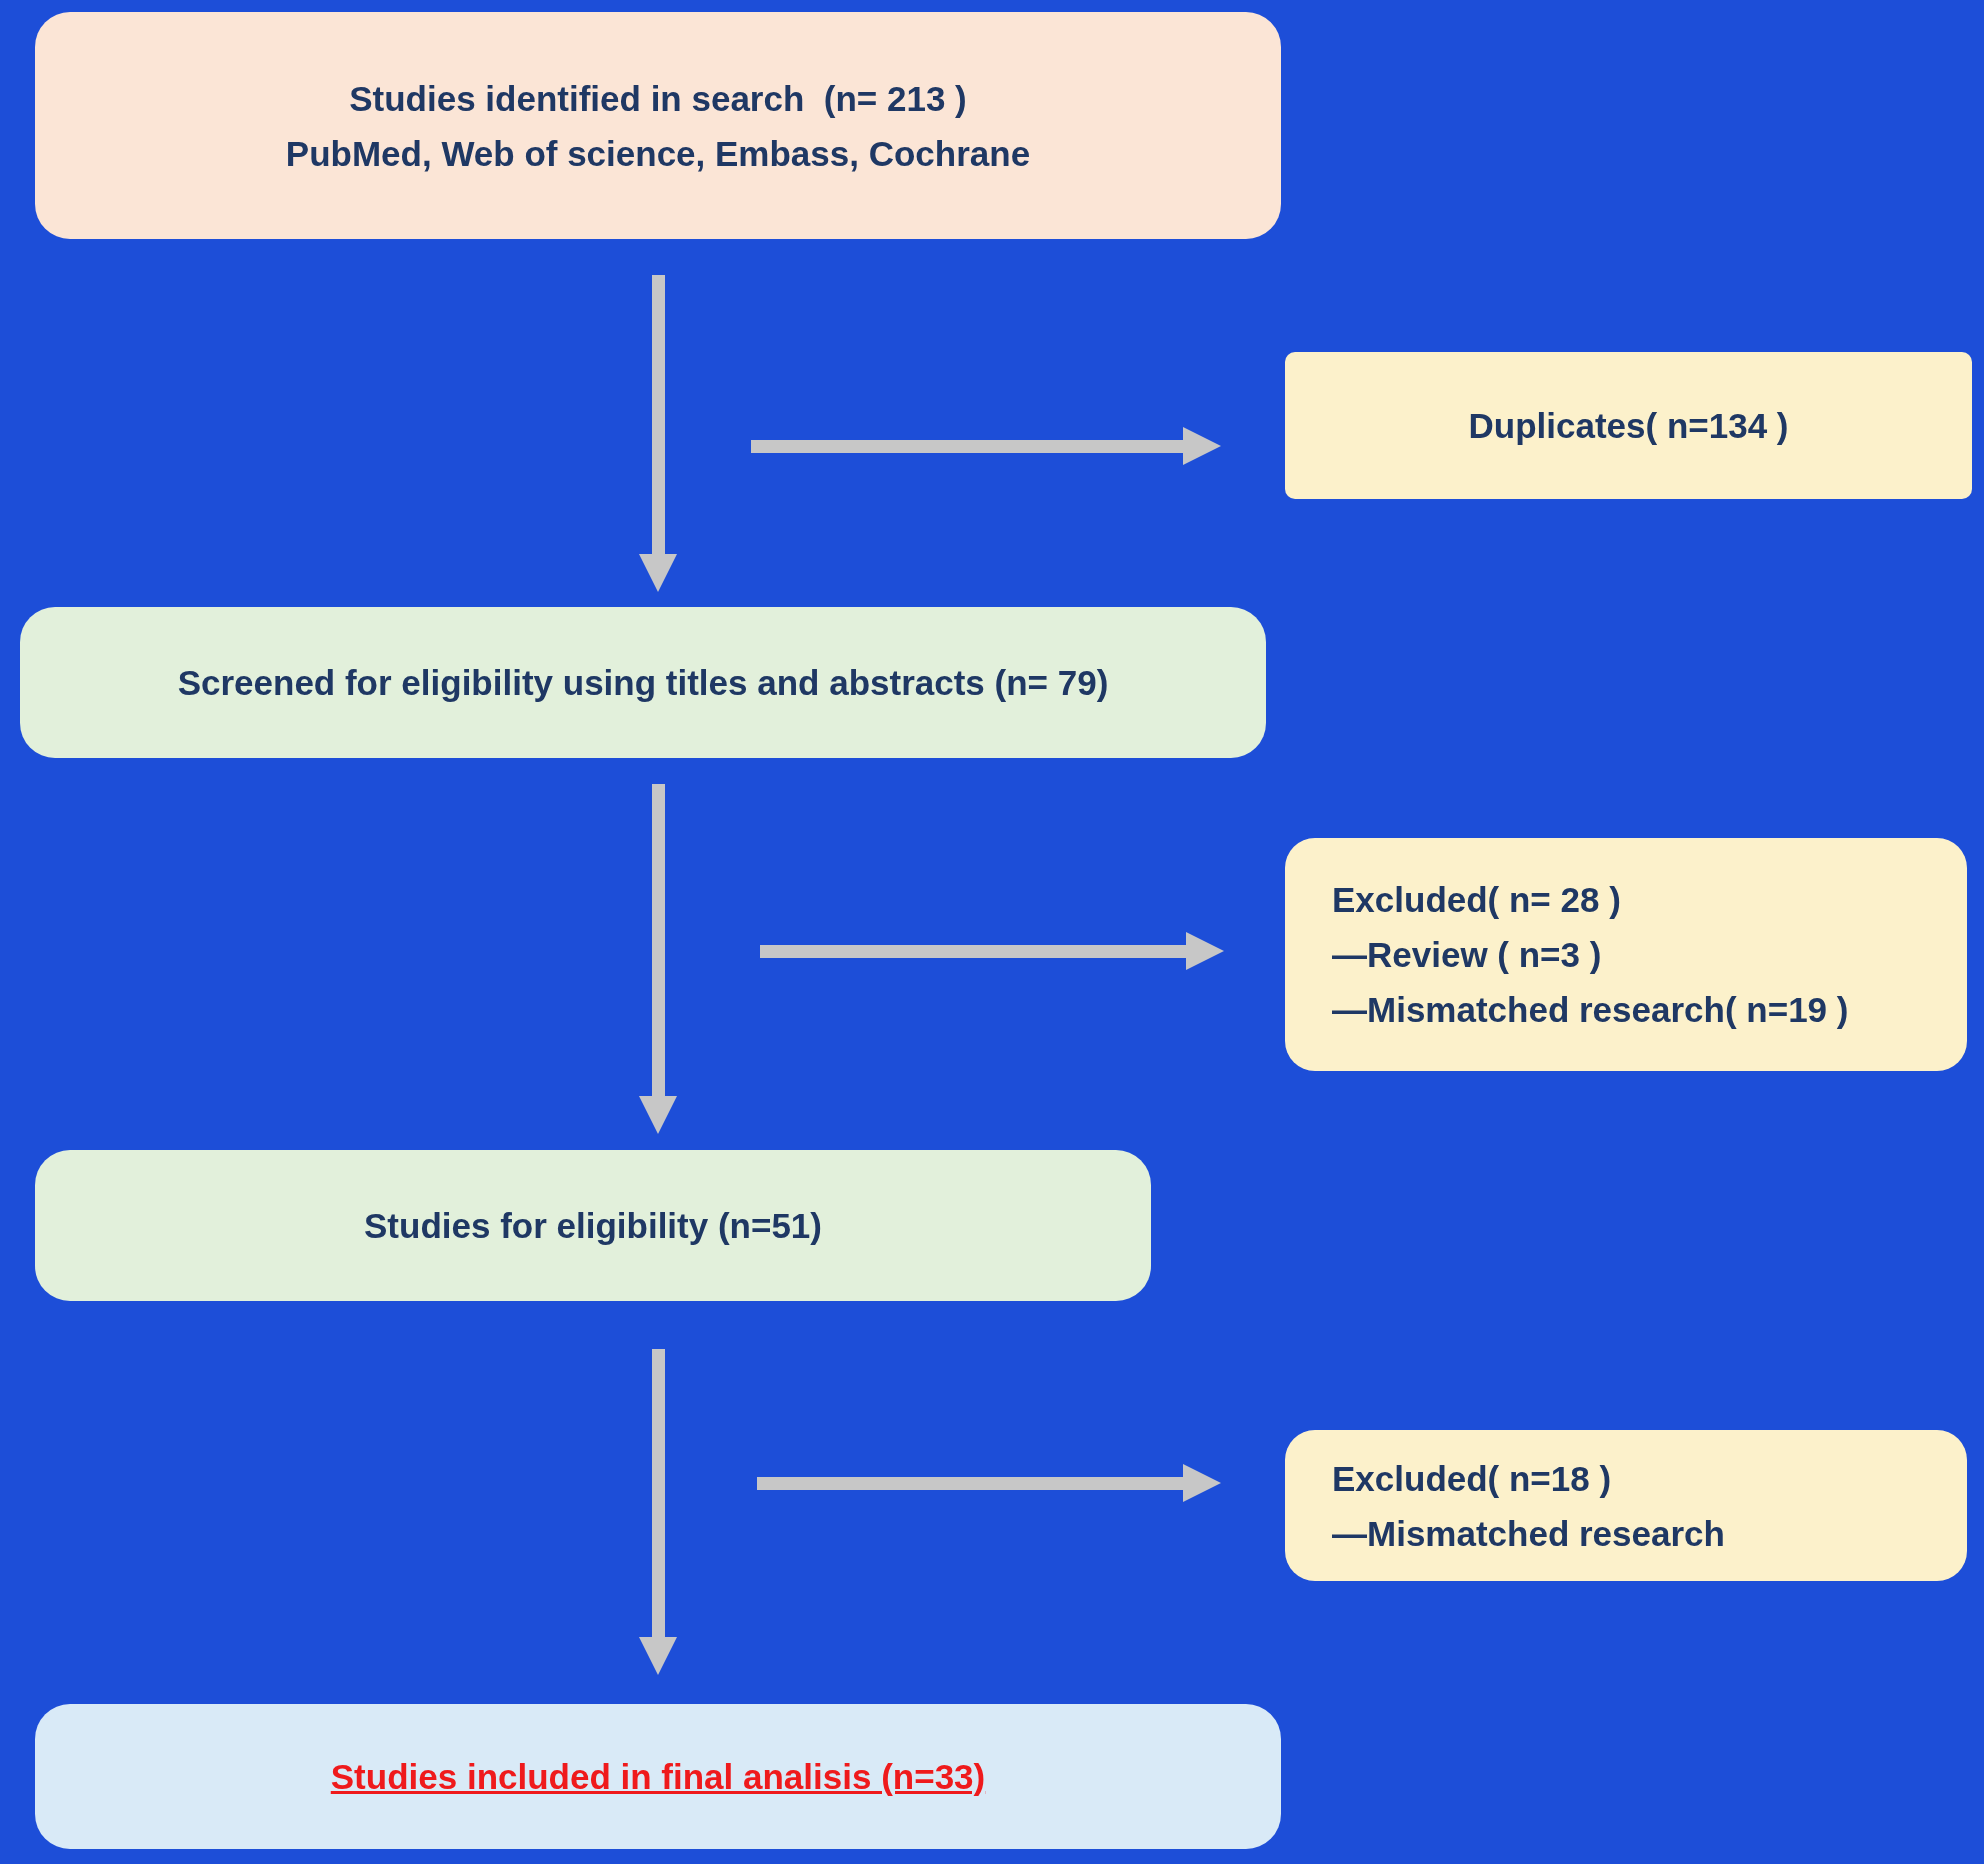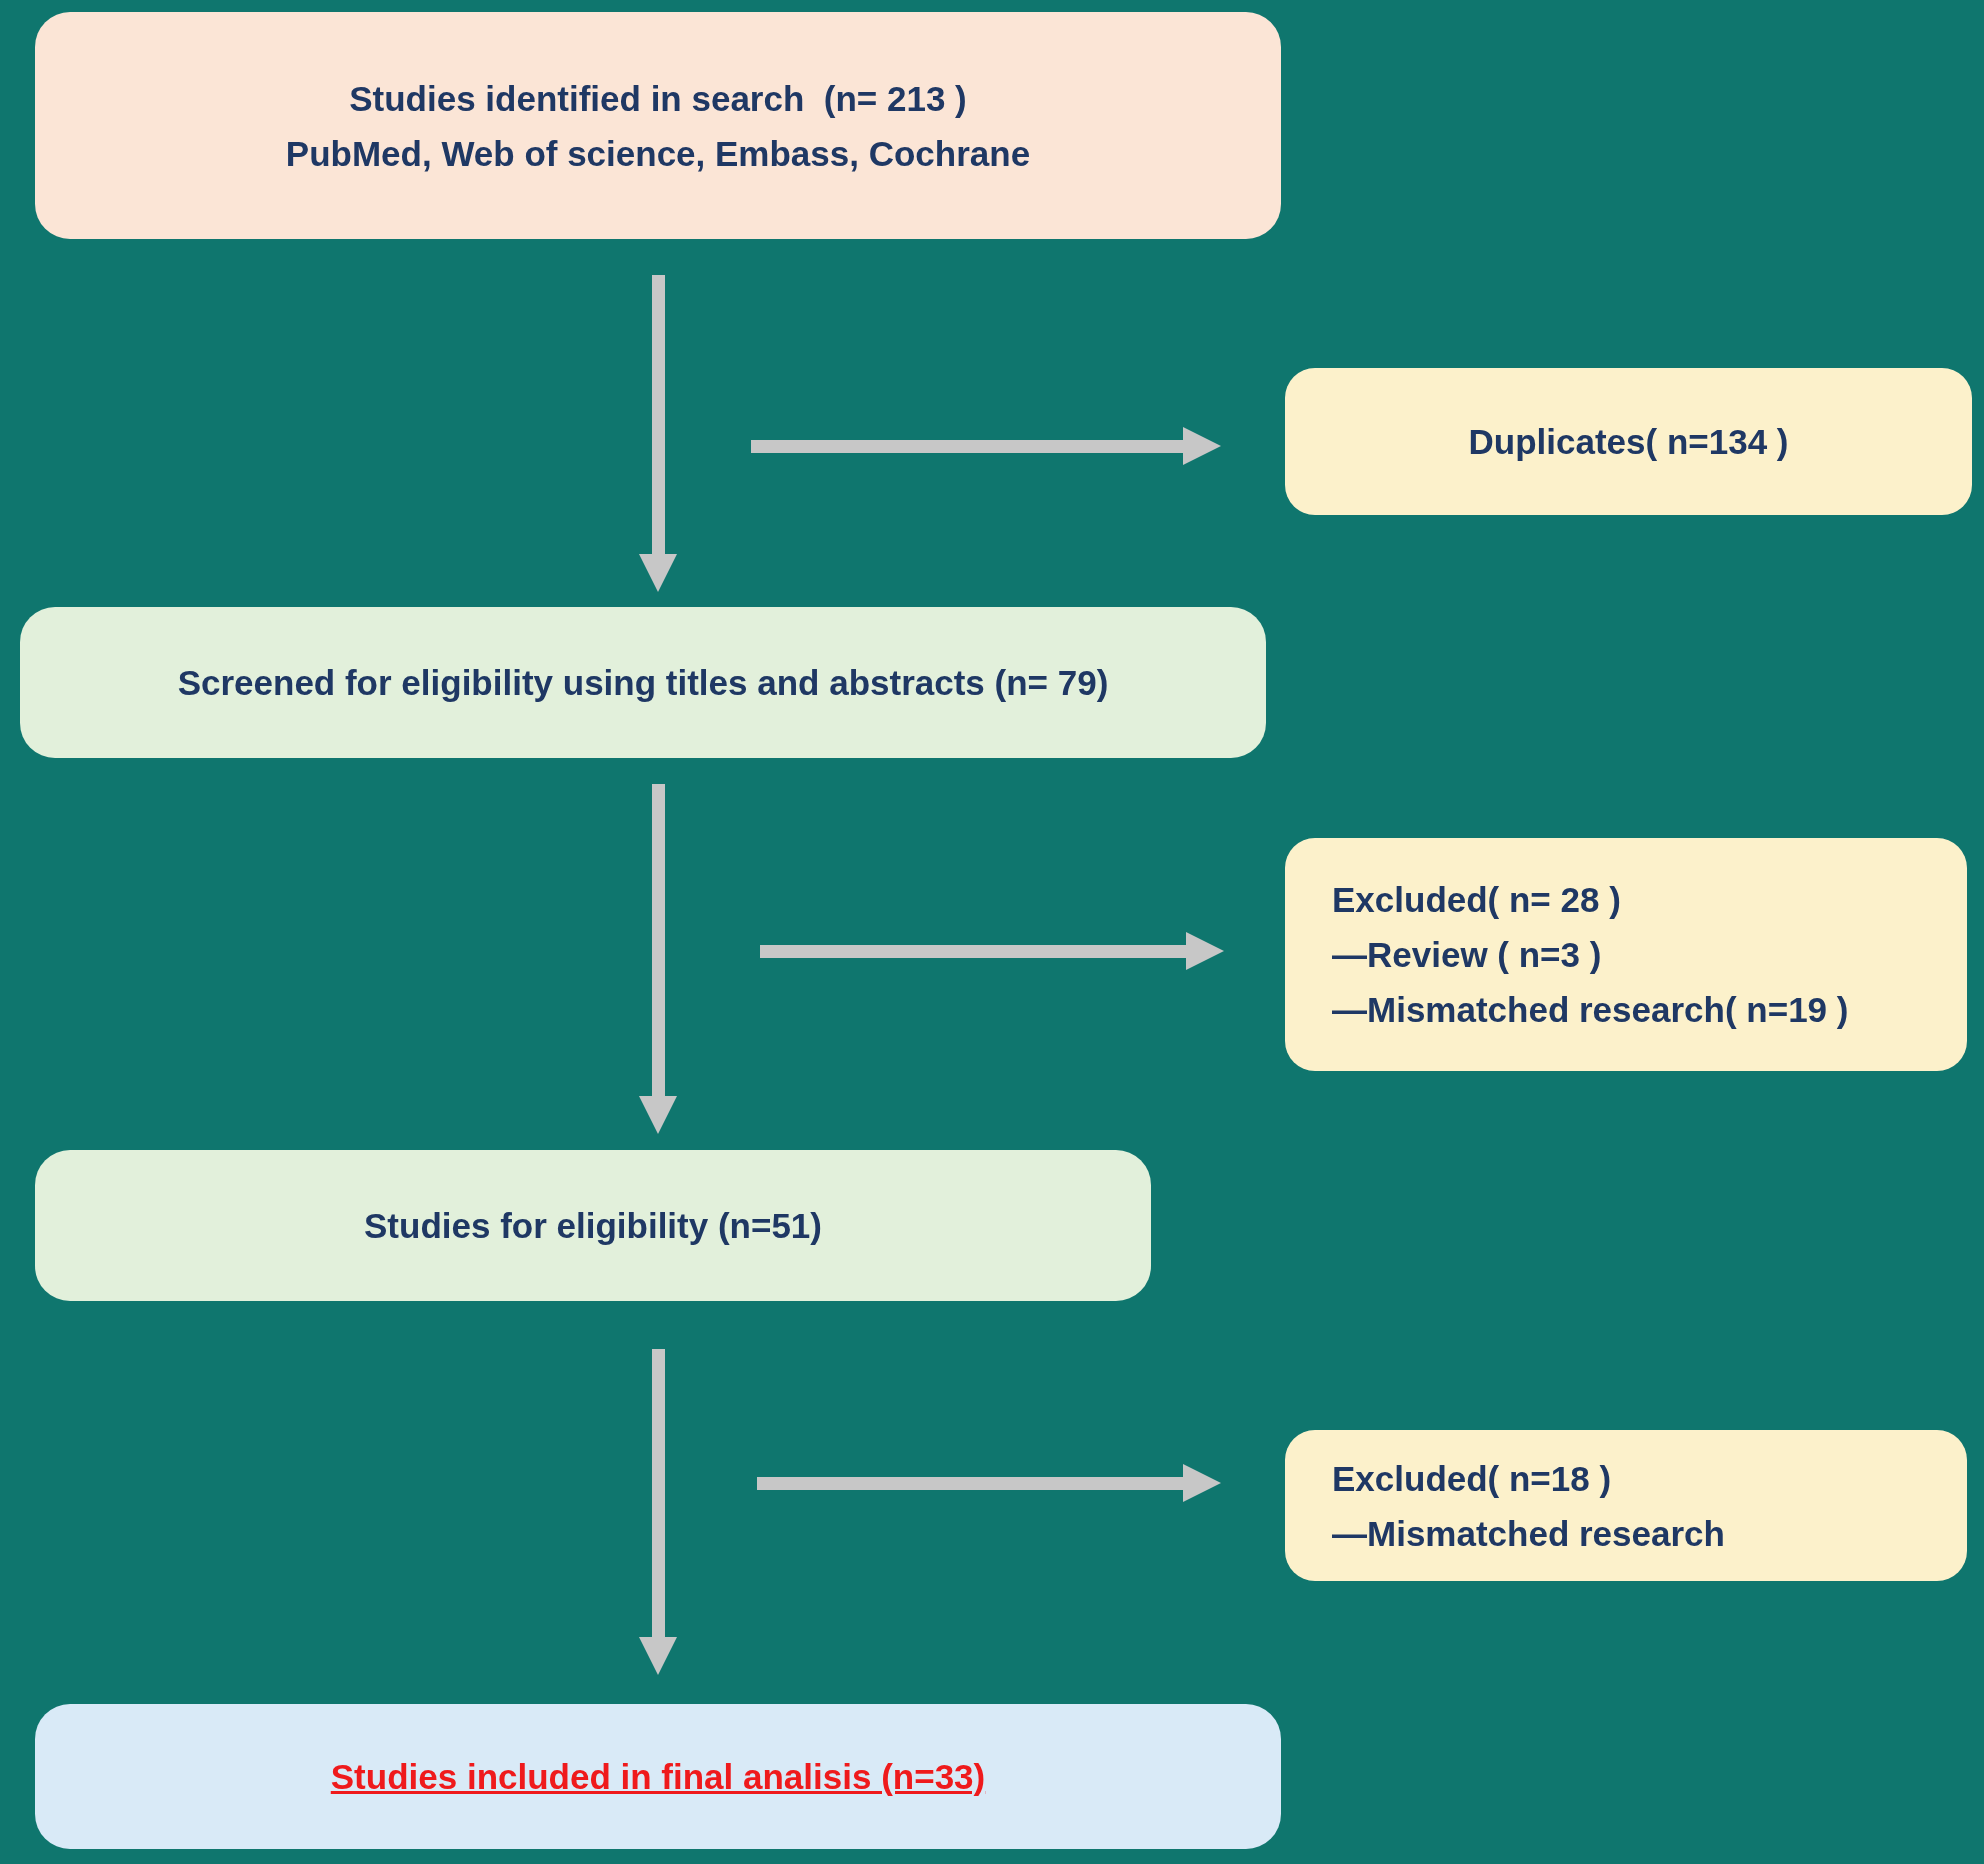--- a/index.html
+++ b/index.html
@@ -4,21 +4,21 @@
 <style>
   html, body {
     margin: 0;
     padding: 0;
     background: #ffffff;
   }
   .canvas {
     position: relative;
     width: 1985px;
     height: 1865px;
-    background: #0f766e;
+    background: #1d4ed8;
     font-family: "Liberation Sans", "DejaVu Sans", sans-serif;
     font-weight: bold;
     overflow: hidden;
   }
   .box {
     position: absolute;
     border-radius: 35px;
     display: flex;
     flex-direction: column;
     justify-content: center;
@@ -82,21 +82,21 @@
   <div class="varrow" style="left:639px; top:275px; height:317px;">
     <div class="vshaft"></div>
     <div class="vhead"></div>
   </div>
 
   <div class="harrow" style="left:751px; top:427px; width:470px;">
     <div class="hshaft"></div>
     <div class="hhead"></div>
   </div>
 
-  <div class="box yellow centered" style="left:1285px; top:368px; width:687px; height:147px; border-radius:30px;">
+  <div class="box yellow centered" style="left:1285px; top:352px; width:687px; height:147px; border-radius:10px;">
     <span class="line">Duplicates( n=134 )</span>
   </div>
 
   <div class="box green centered" style="left:20px; top:607px; width:1246px; height:151px;">
     <span class="line">Screened for eligibility using titles and abstracts (n= 79)</span>
   </div>
 
   <div class="varrow" style="left:639px; top:784px; height:350px;">
     <div class="vshaft"></div>
     <div class="vhead"></div>

